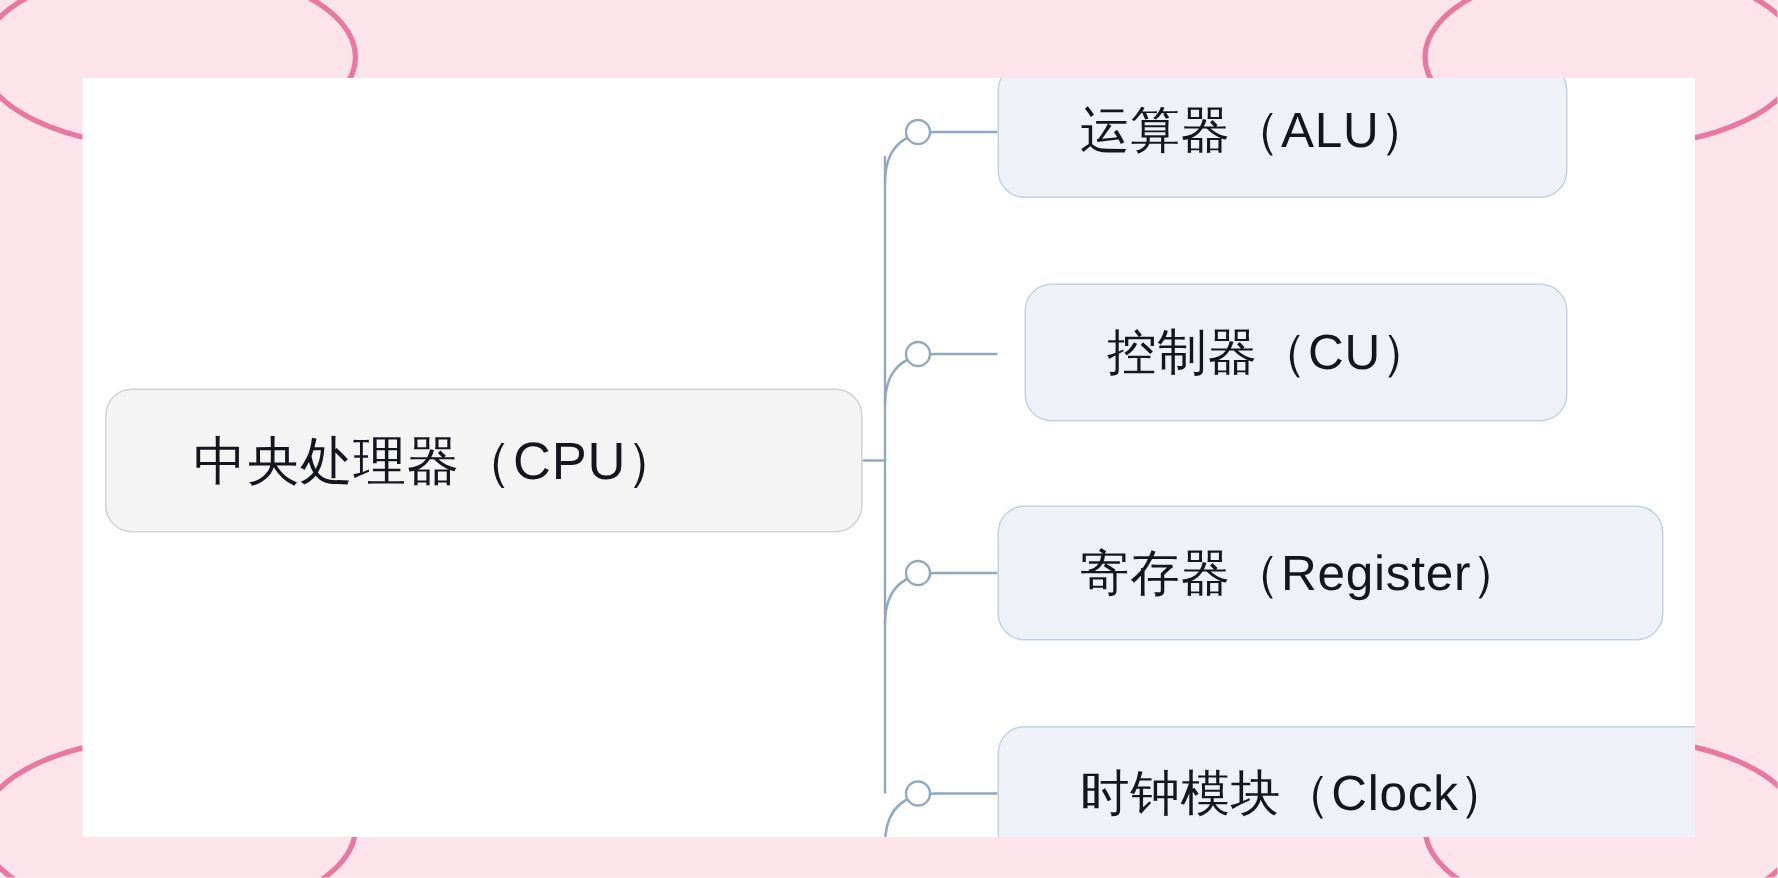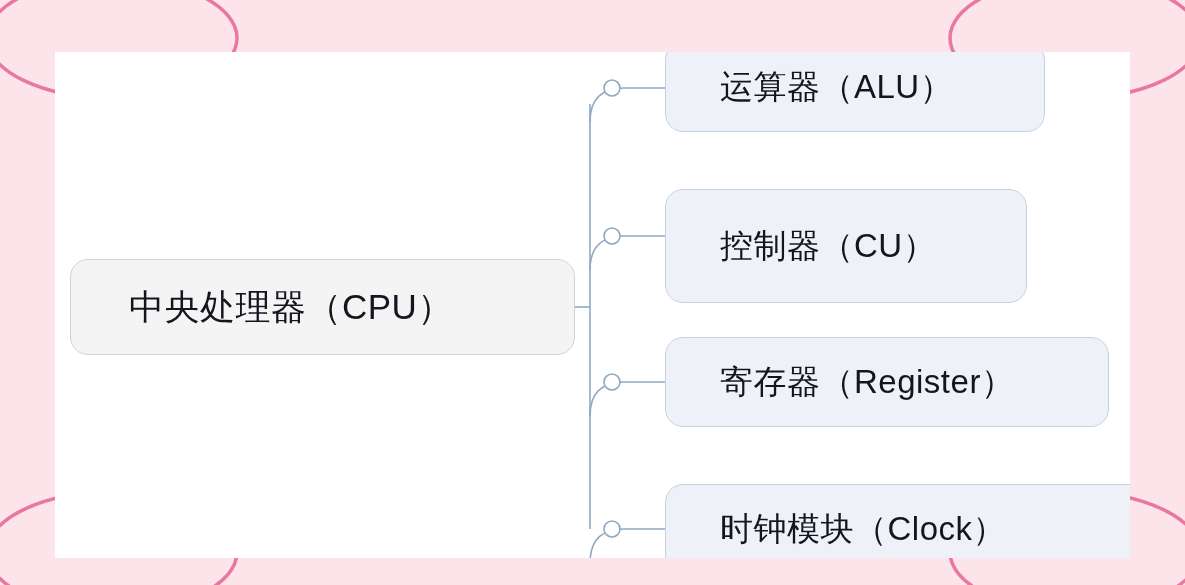--- a/index.html
+++ b/index.html
@@ -27,21 +27,21 @@
   .node-root{
     left:15px;top:207px;width:505px;height:96px;
     background:#f4f4f4;border:1px solid #d2d2d2;
     padding-left:58px;font-size:35px;
   }
   .node-child{
     background:#eef2f8;border:1px solid #c2d2e4;
     padding-left:54px;font-size:33px;
   }
   .n-alu{left:610px;top:-10px;width:380px;height:90px;}
-  .n-cu{left:610px;top:137px;width:362px;height:114px;}
+  .n-cu{left:628px;top:137px;width:362px;height:92px;}
   .n-reg{left:610px;top:285px;width:444px;height:90px;align-items:center;}
   .n-clk{left:610px;top:432px;width:532px;height:90px;}
   .node-label{pointer-events:none;}
   svg{display:block;}
 </style>
 </head>
 <body>
 
 <div id="stage">
 

